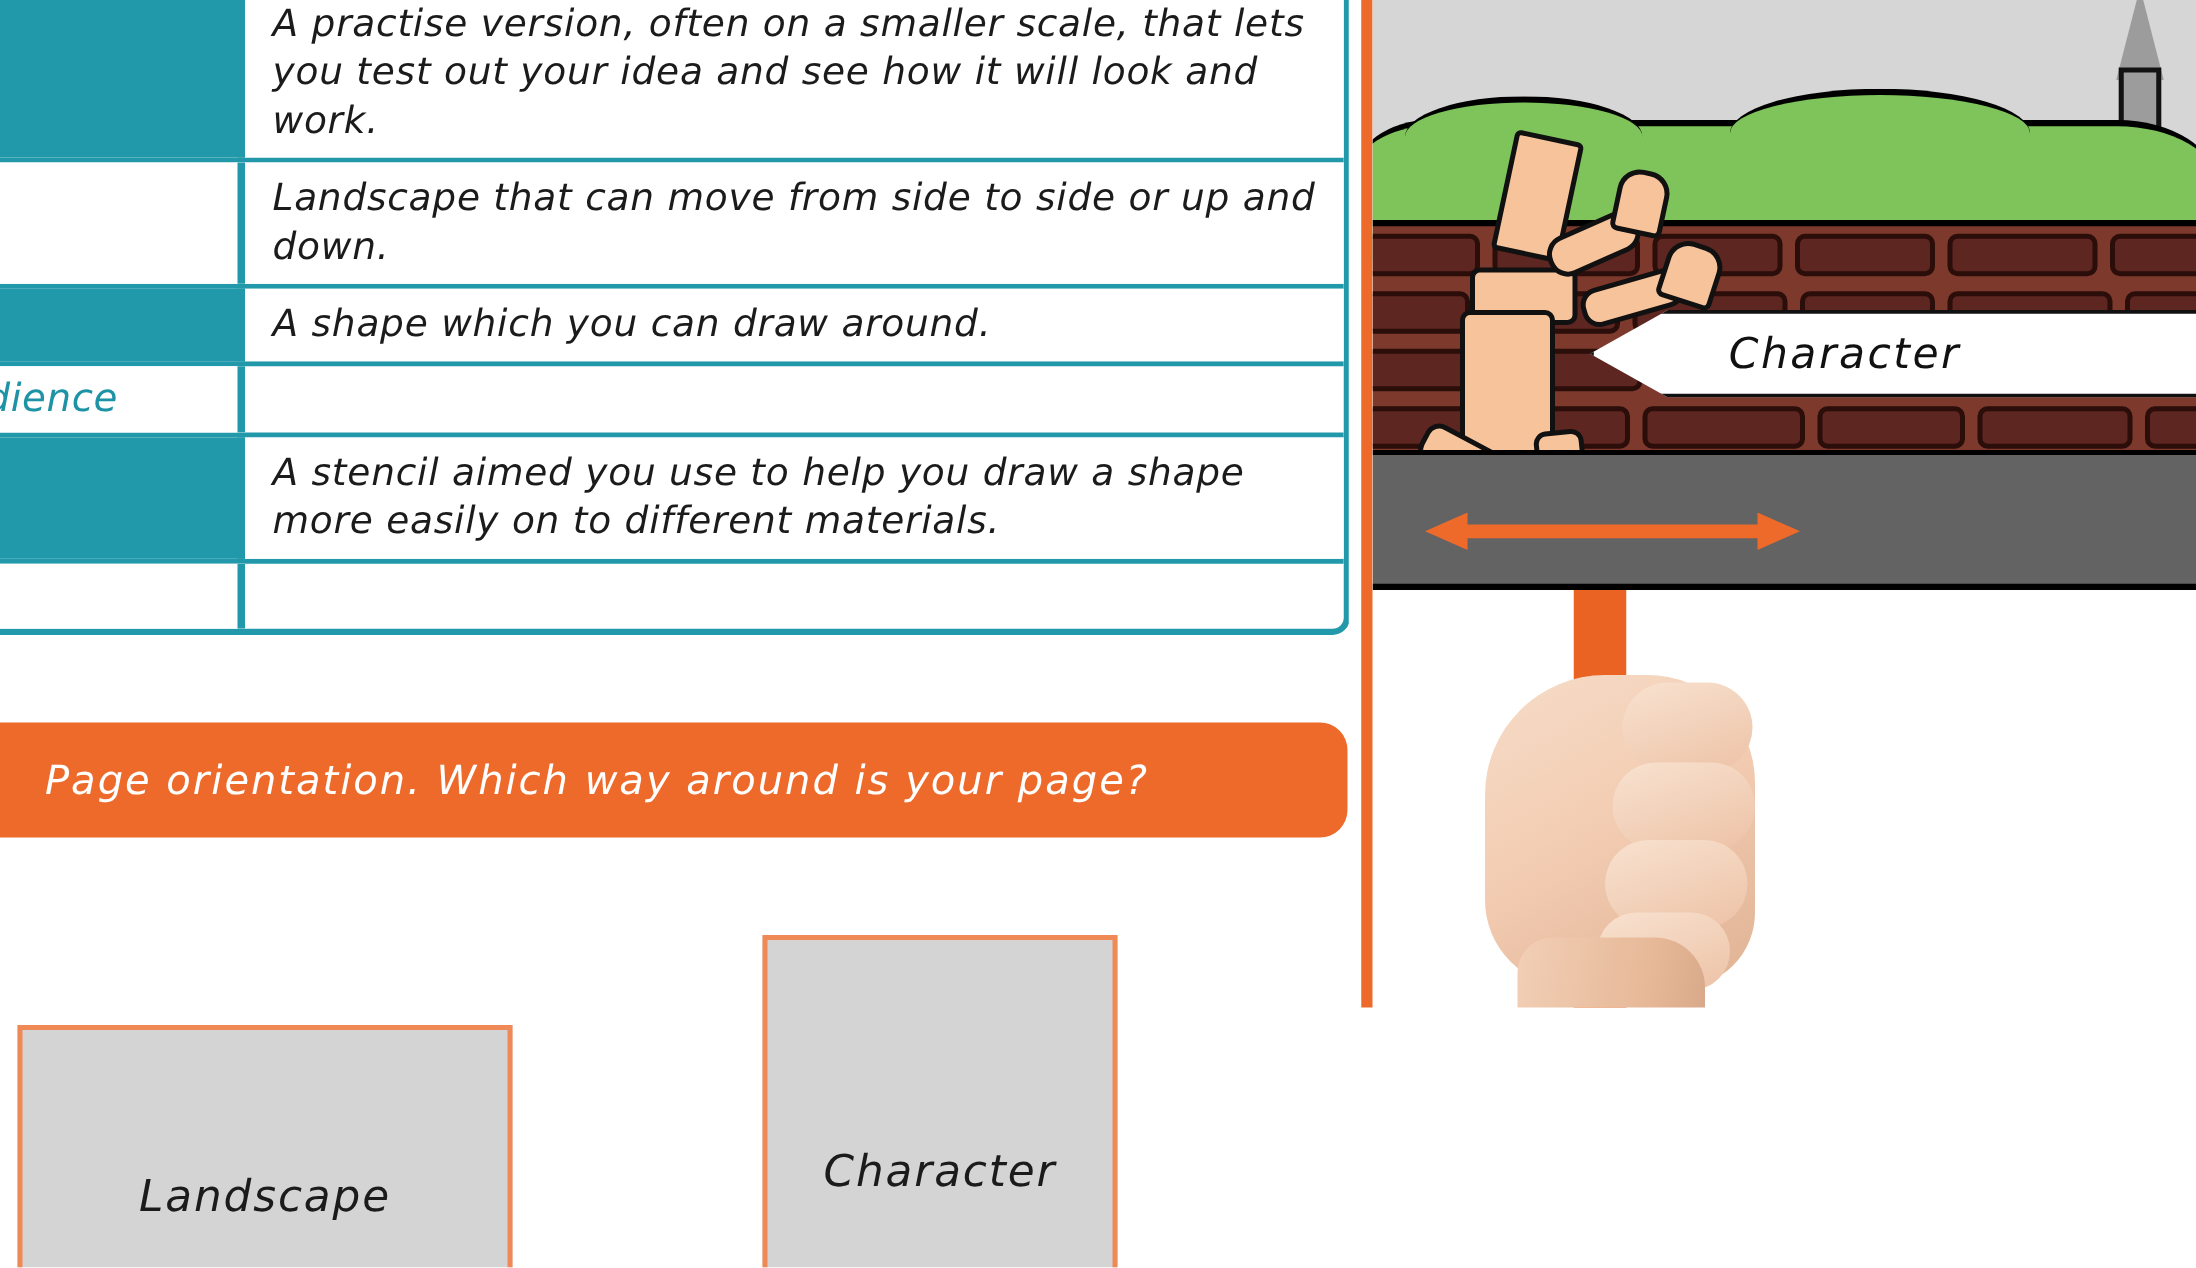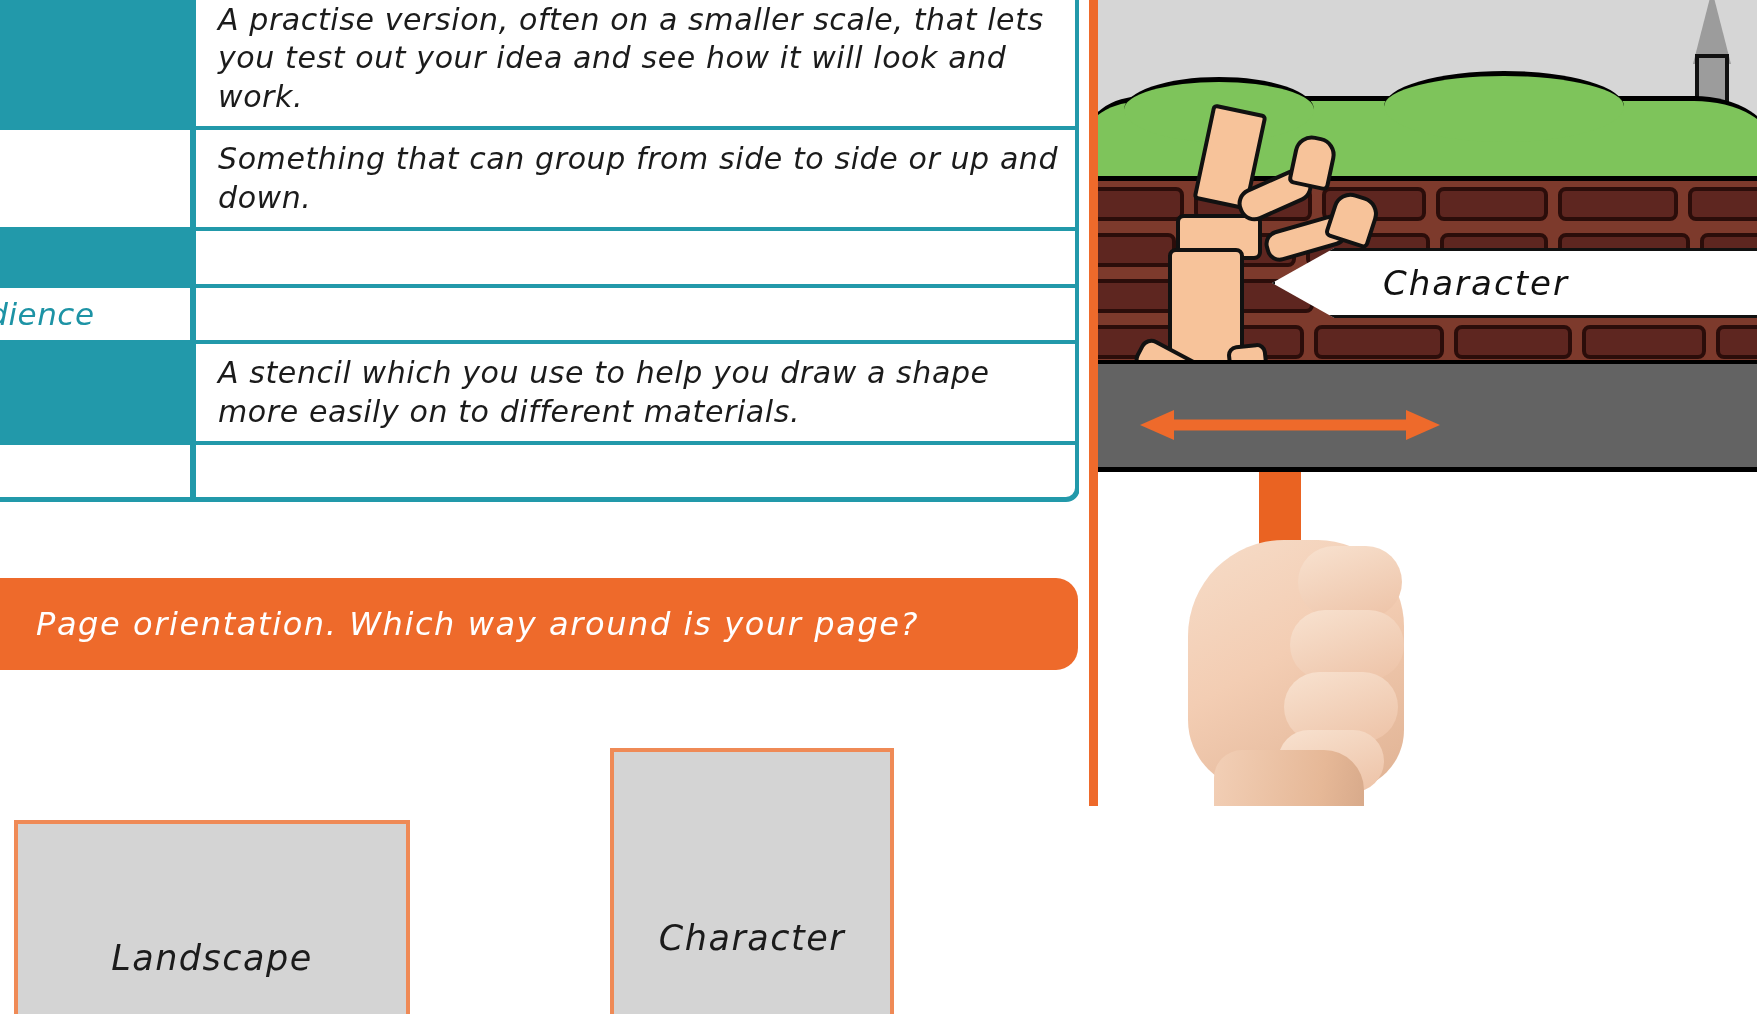--- a/index.html
+++ b/index.html
@@ -171,34 +171,35 @@
 
     <div id="glossary-table">
 
       <div class="g-row teal">
         <div class="g-term">Model</div>
         <div class="g-def">A practise version, often on a smaller scale, that lets you test out your idea and see how it will look and work.</div>
       </div>
 
       <div class="g-row white">
         <div class="g-term">Sliders</div>
-        <div class="g-def">Something that can group from side to side or up and down.</div>
+        <div class="g-def">Landscape that can move from side to side or up and down.</div>
       </div>
 
       <div class="g-row teal">
         <div class="g-term">Stencil</div>
+        <div class="g-def">A shape which you can draw around.</div>
       </div>
 
       <div class="g-row white">
         <div class="g-term">Target audience</div>
       </div>
 
       <div class="g-row teal">
         <div class="g-term">Template</div>
-        <div class="g-def">A stencil which you use to help you draw a shape more easily on to different materials.</div>
+        <div class="g-def">A stencil aimed you use to help you draw a shape more easily on to different materials.</div>
       </div>
 
       <div class="g-row white">
         <div class="g-term">Test</div>
       </div>
 
     </div>
 
     <div id="orientation-banner">
       <span class="q-text">Page orientation. Which way around is your page?</span>

